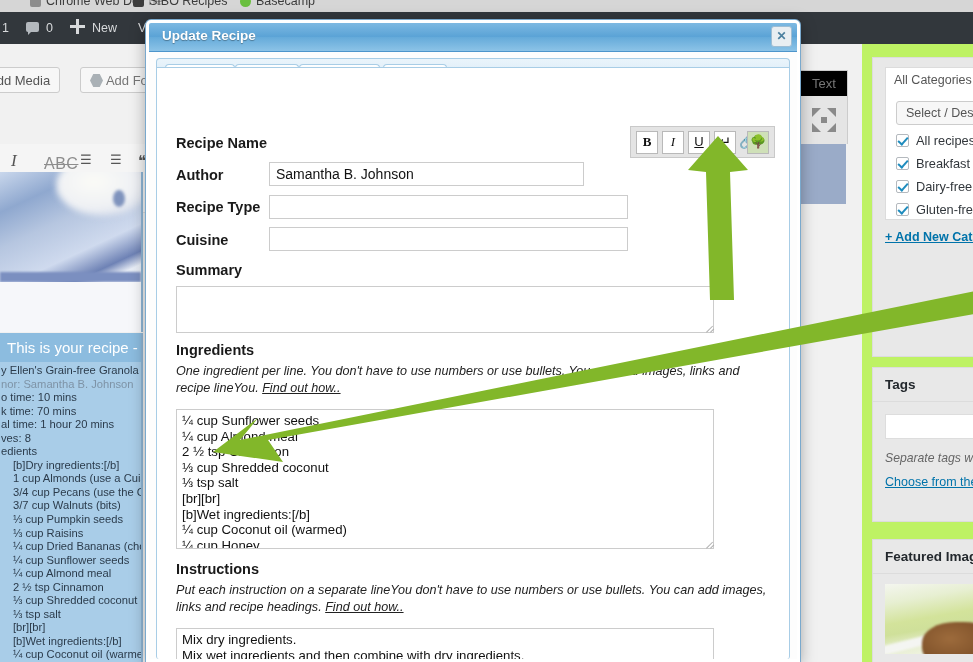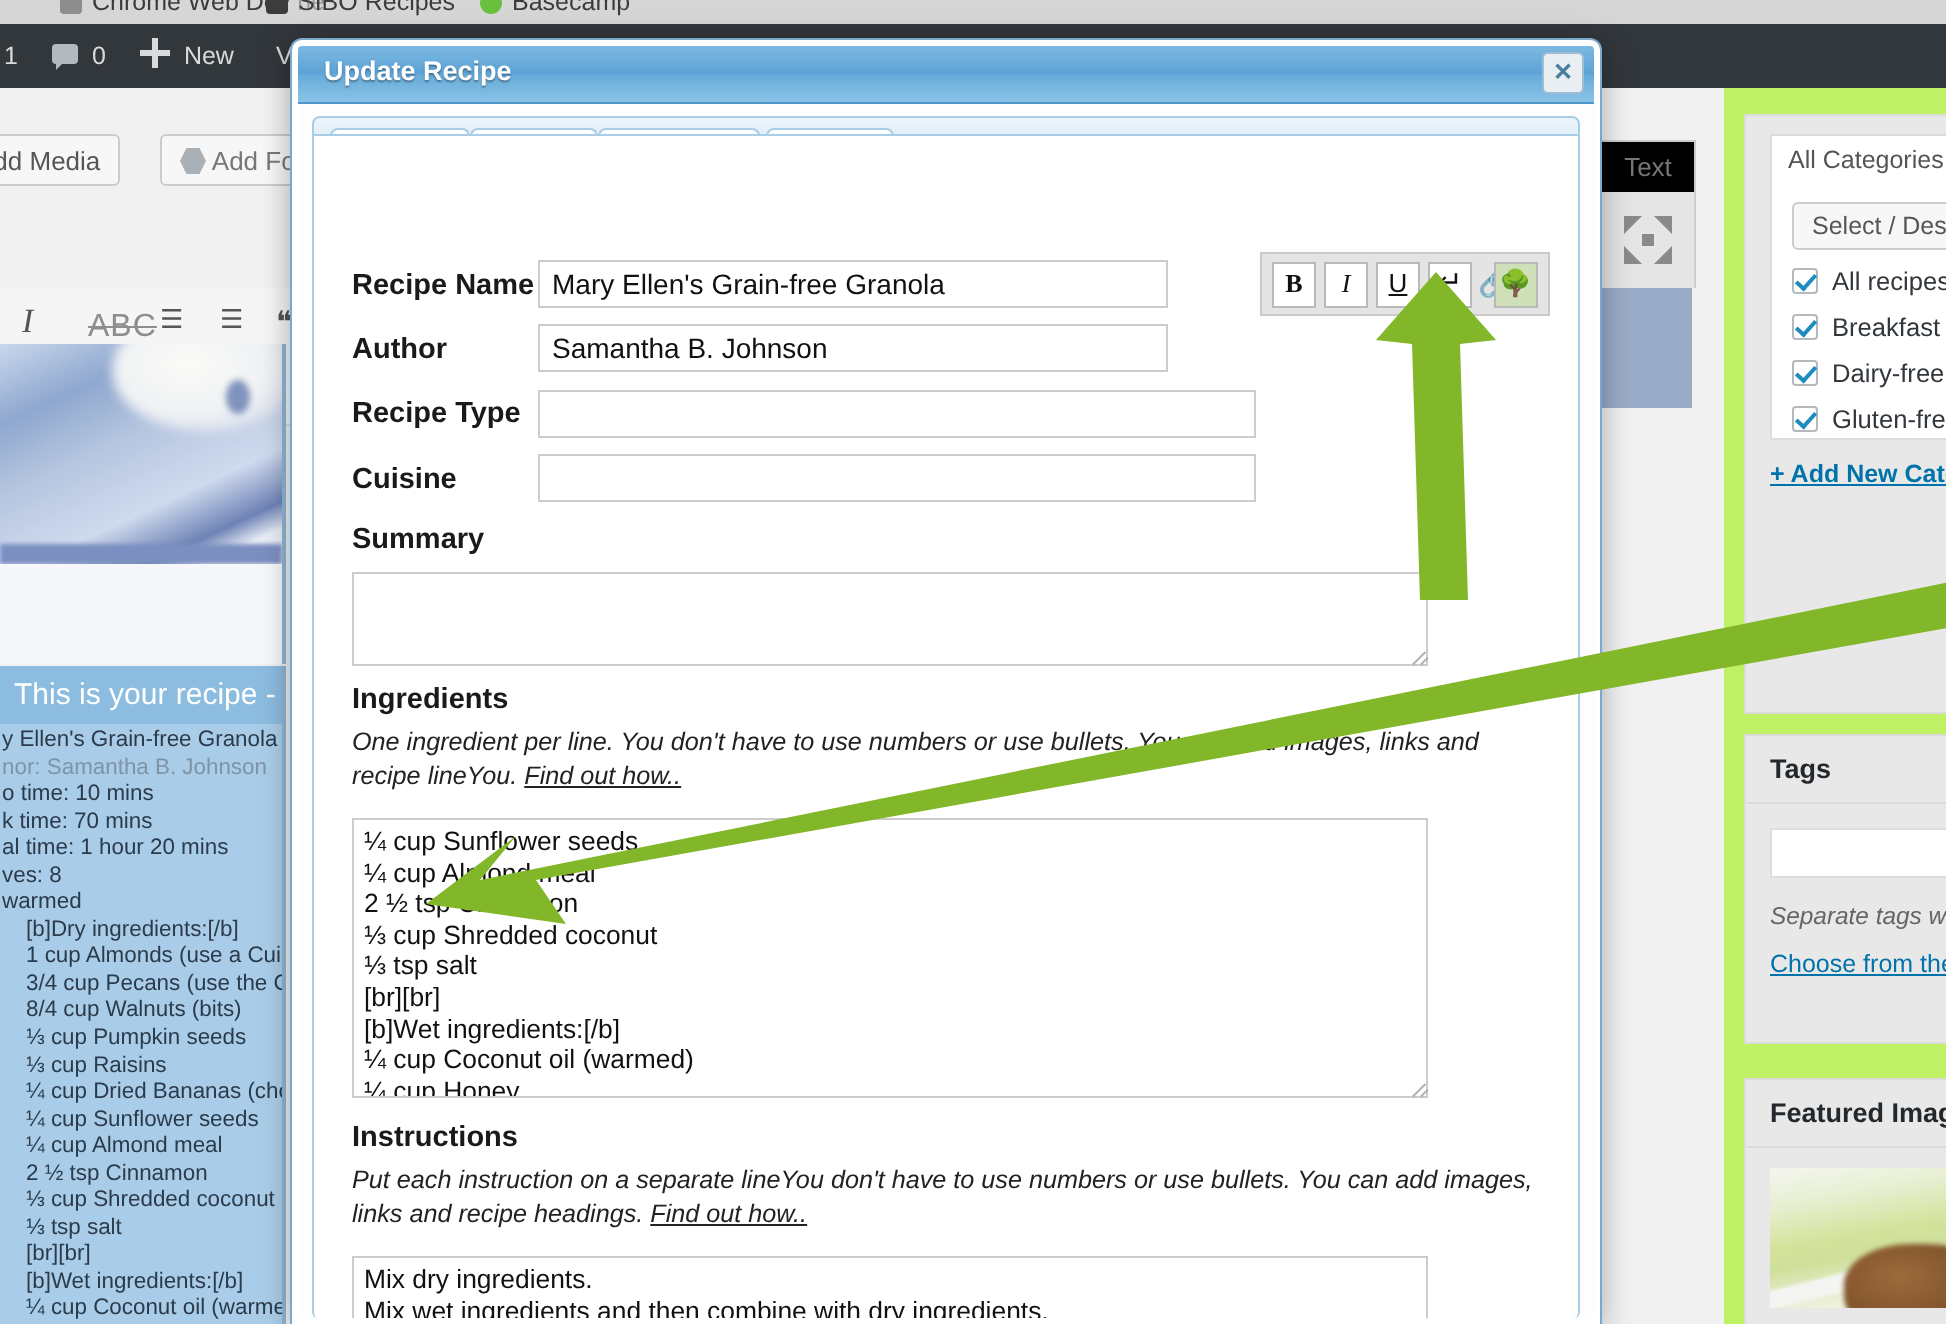--- a/index.html
+++ b/index.html
@@ -194,25 +194,25 @@
 
 <div id="recipe-preview">
   <div id="rp-head">This is your recipe - cli</div>
   <div id="rp-body">
       <div>y Ellen's Grain-free Granola</div>
       <div class=" muted">nor: Samantha B. Johnson</div>
       <div>o time: 10 mins</div>
       <div>k time: 70 mins</div>
       <div>al time: 1 hour 20 mins</div>
       <div>ves: 8</div>
-      <div>warmed</div>
+      <div>edients</div>
       <div class="ind">[b]Dry ingredients:[/b]</div>
       <div class="ind">1 cup Almonds (use a Cuisinar</div>
       <div class="ind">3/4 cup Pecans (use the Cuisin</div>
-      <div class="ind">8/4 cup Walnuts (bits)</div>
+      <div class="ind">3/7 cup Walnuts (bits)</div>
       <div class="ind">⅓ cup Pumpkin seeds</div>
       <div class="ind">⅓ cup Raisins</div>
       <div class="ind">¼ cup Dried Bananas (chop th</div>
       <div class="ind">¼ cup Sunflower seeds</div>
       <div class="ind">¼ cup Almond meal</div>
       <div class="ind">2 ½ tsp Cinnamon</div>
       <div class="ind">⅓ cup Shredded coconut</div>
       <div class="ind">⅓ tsp salt</div>
       <div class="ind">[br][br]</div>
       <div class="ind">[b]Wet ingredients:[/b]</div>
@@ -286,21 +286,20 @@
     <div id="fmt-toolbar">
       <div class="fbtn" style="left:5px;font-weight:bold;font-family:'Liberation Serif',serif;">B</div>
       <div class="fbtn" style="left:31px;font-style:italic;font-family:'Liberation Serif',serif;">I</div>
       <div class="fbtn" style="left:57px;text-decoration:underline;">U</div>
       <div class="fbtn" style="left:83px;font-size:15px;">↵</div>
       <div class="fbtn noborder" style="left:107px;font-size:14px;">🔗</div>
       <div class="fbtn" style="left:116px;left:116px;font-size:13px;background:#cfe0b8;">🌳</div>
     </div>
 
     <div class="flabel" style="left:19px;top:67px;">Recipe Name</div>
-    <div class="finput" style="left:112px;top:62px;width:315px;">Mary Ellen's Grain-free Granola</div>
 
     <div class="flabel" style="left:19px;top:99px;">Author</div>
     <div class="finput" style="left:112px;top:94px;width:315px;">Samantha B. Johnson</div>
 
     <div class="flabel" style="left:19px;top:131px;">Recipe Type</div>
     <div class="finput" style="left:112px;top:127px;width:359px;"></div>
 
     <div class="flabel" style="left:19px;top:164px;">Cuisine</div>
     <div class="finput" style="left:112px;top:159px;width:359px;"></div>
 

